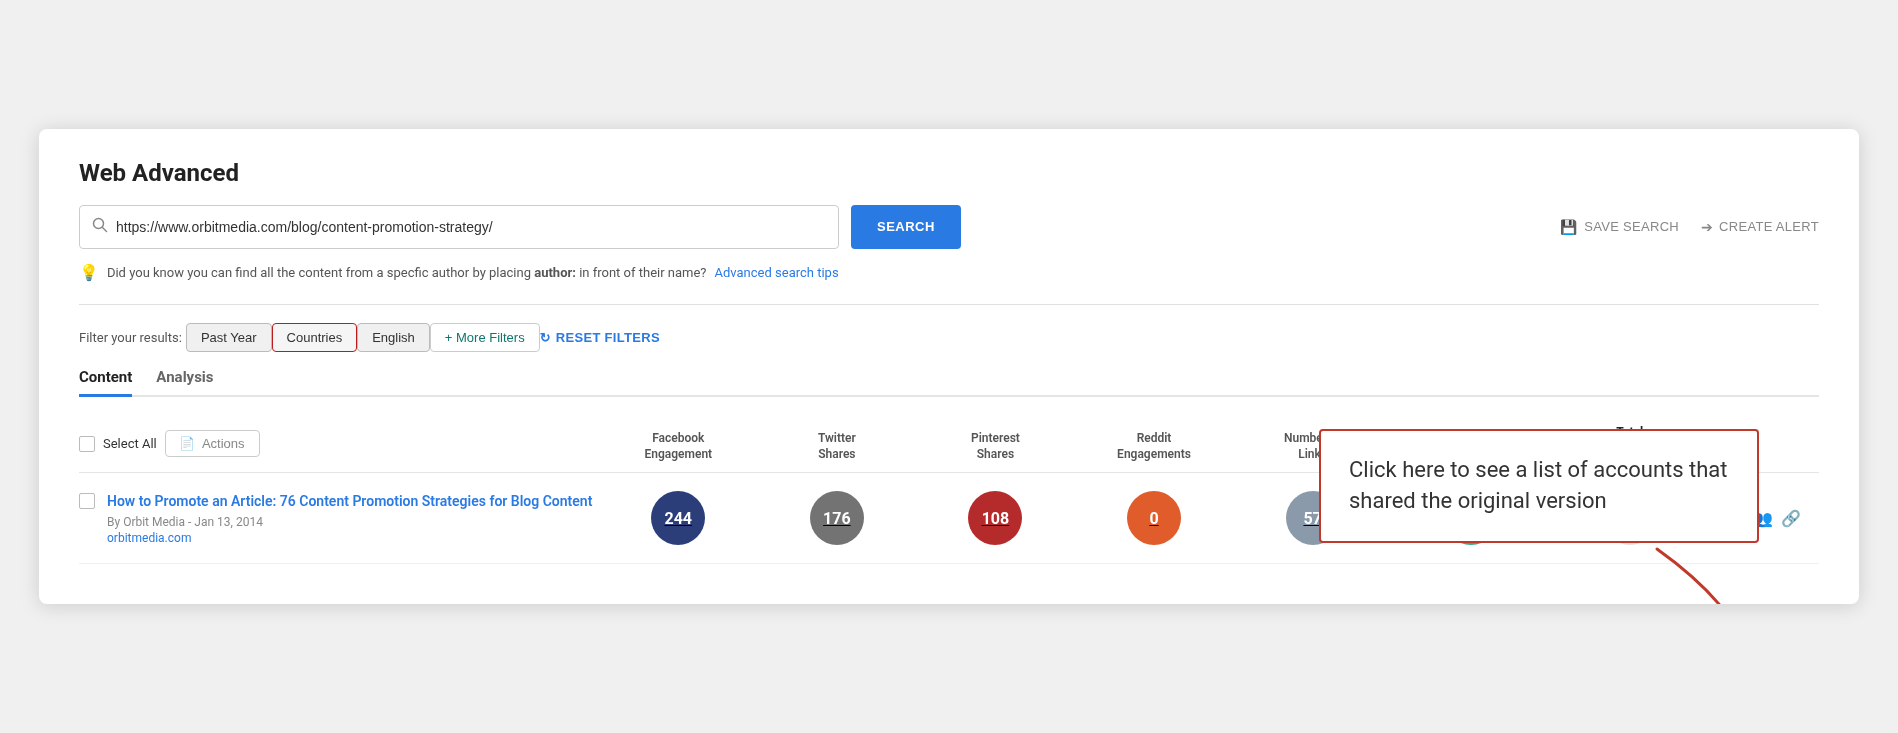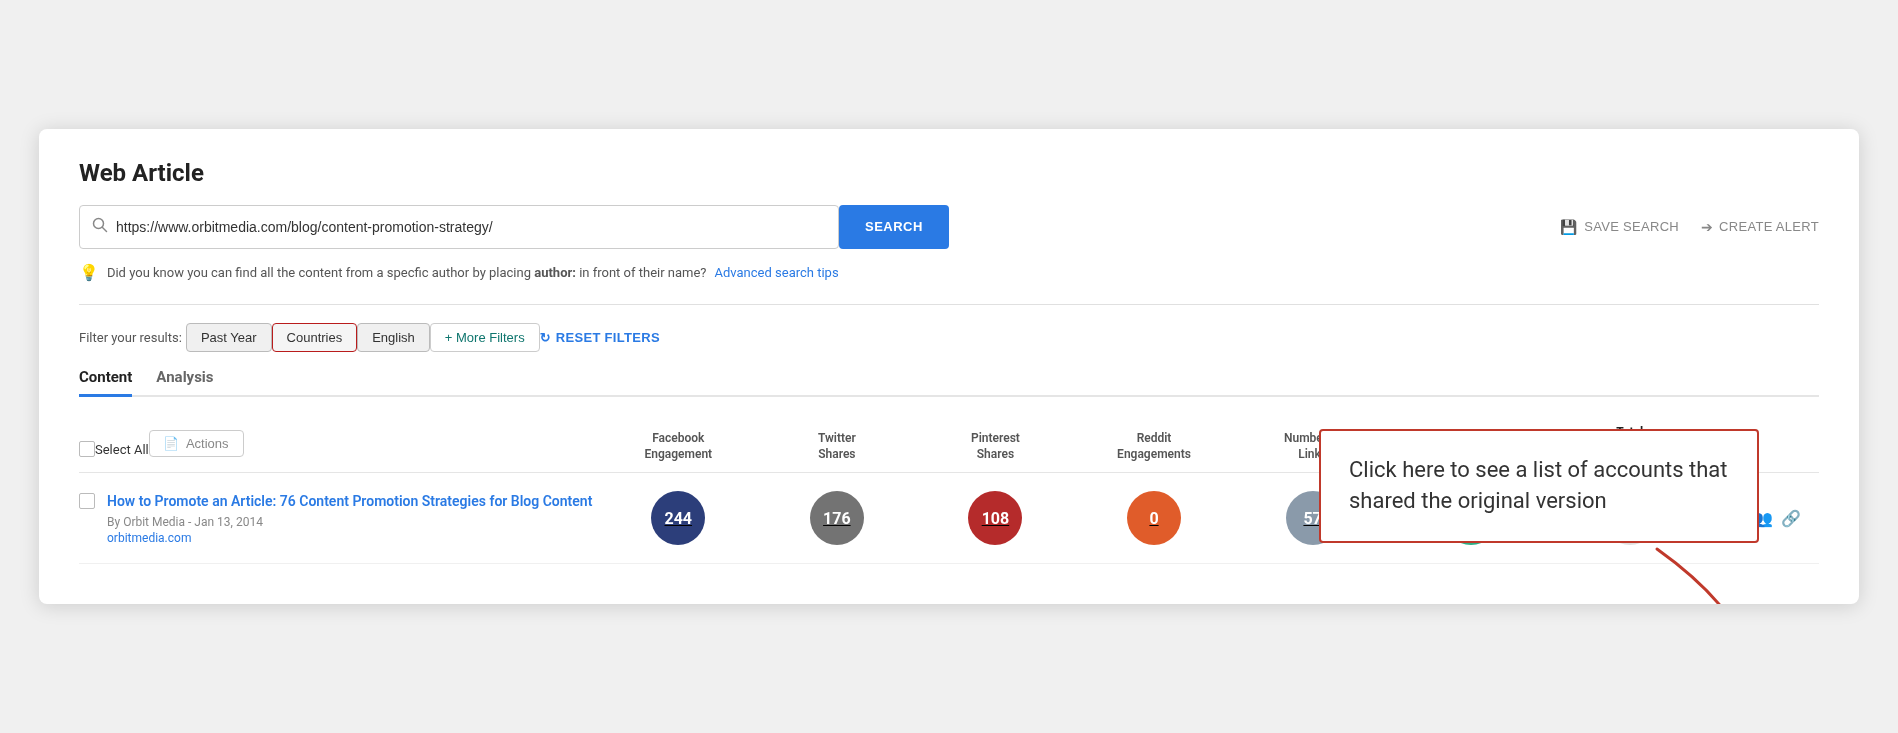--- a/index.html
+++ b/index.html
@@ -179,21 +179,22 @@
       margin-top: 18px;
     }
     .table-header-row {
       display: flex;
       align-items: center;
       padding: 10px 0;
       border-bottom: 1px solid #e5e5e5;
     }
     .select-all-area {
       display: flex;
-      align-items: flex-end;
+      align-items: center;
+      gap: 8px;
       width: 520px;
       flex-shrink: 0;
     }
     .checkbox {
       width: 16px;
       height: 16px;
       border: 1px solid #bbb;
       border-radius: 2px;
       cursor: pointer;
     }
@@ -364,23 +365,23 @@
       cursor: pointer;
     }
   </style>
 </head>
 <body>
 
 <div class="browser-frame">
   <div class="page-content">
     <div class="main-wrapper">
 
-      <h1 class="page-title">Web Article</h1>
-
-      <div style="display:flex; align-items:center; margin-bottom:14px;">
+      <h1 class="page-title">Web Advanced</h1>
+
+      <div style="display:flex; align-items:center; gap:12px; margin-bottom:14px;">
         <div class="search-input-wrapper">
           <span class="search-icon-svg">
             <svg width="16" height="16" viewBox="0 0 16 16" fill="none" xmlns="http://www.w3.org/2000/svg">
               <circle cx="6.5" cy="6.5" r="5" stroke="#888" stroke-width="1.5"></circle>
               <line x1="10.5" y1="10.5" x2="14.5" y2="14.5" stroke="#888" stroke-width="1.5" stroke-linecap="round"></line>
             </svg>
           </span>
           <input class="search-input" type="text" value="https://www.orbitmedia.com/blog/content-promotion-strategy/" style="">
         </div>
         <button class="search-button">SEARCH</button>

